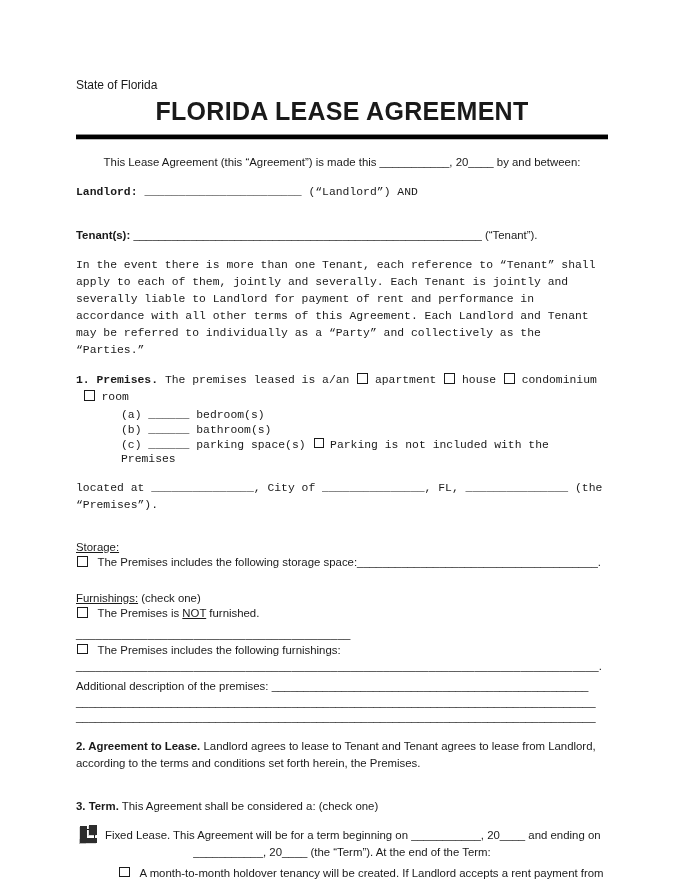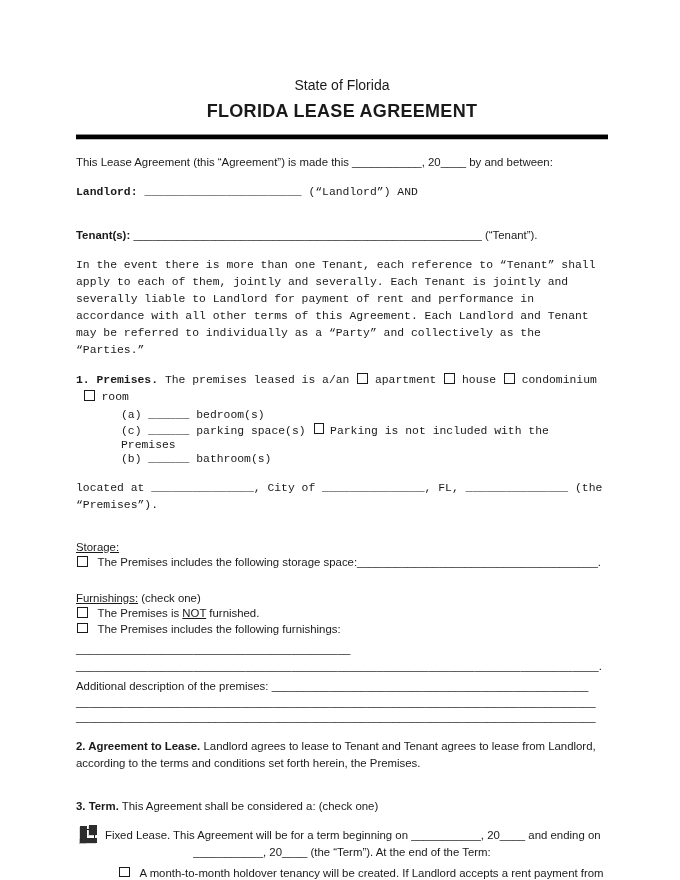--- a/index.html
+++ b/index.html
@@ -6,24 +6,24 @@
   body{
     width:680px;height:880px;position:relative;overflow:hidden;
     font-family:"Liberation Sans","DejaVu Sans",sans-serif;
     color:#1a1a1a;font-size:11.4px;line-height:17px;
     -webkit-font-smoothing:antialiased;
   }
   .page{padding:78px 72px 0 76px;}
   p{margin:0;}
   b{font-weight:700;}
   .u{text-decoration:underline;}
-  .state{font-size:14px;line-height:14px;text-align:center;}
-  .title{font-size:18px;font-weight:700;text-align:center;letter-spacing:.3px;margin:4px 0 8px;line-height:30px;}
+  .state{font-size:12px;line-height:14px;}
+  .title{font-size:25px;font-weight:700;text-align:center;letter-spacing:.3px;margin:4px 0 8px;line-height:30px;}
   .rule{height:4px;background:#000;border-top:1px solid #8a8a8a;border-bottom:1px solid #b9b9b9;}
-  .mt14{margin-top:14px;}
+  .mt14{margin-top:14px;text-align:center;}
   .mt13{margin-top:13px;font-family:Liberation Mono, monospace;}
   .mt12{margin-top:12px;}
   .mt11{margin-top:26px;}
   .mt8{margin-top:20px;}
   .mt4{margin-top:4px;}
   .mt2{margin-top:2px;}
   .line{display:block;}
   .indent20{padding-left:20px;}
   .cb{display:inline-block;width:8.5px;height:8.5px;border:1.2px solid #1a1a1a;background:#fff;position:relative;top:.5px;}
   .cb-lead{margin:0 10px 0 1px;}
@@ -76,48 +76,48 @@
       <b>1. Premises.</b>
       <span>The premises leased is a/an</span><span class="opt"><span class="cb opt-cb"></span><span>apartment</span></span><span class="opt"><span class="cb opt-cb"></span><span>house</span></span><span class="opt"><span class="cb opt-cb"></span><span>condominium</span></span><span class="opt"><span class="cb opt-cb"></span><span>room</span></span>
     </span>
 
     <div class="abc mt2">
       <span>(a)</span>
       <span>______</span>
       <span>bedroom(s)</span>
     </div>
     <div class="abc">
+      <span>(b)</span>
+      <span>______</span>
+      <span>bathroom(s)</span>
+    </div>
+    <div class="abc">
       <span>(c)</span>
       <span>______</span>
       <span>parking space(s)</span><span class="cb inline-cb"></span><span>Parking is not included with the Premises</span>
-    </div>
-    <div class="abc">
-      <span>(b)</span>
-      <span>______</span>
-      <span>bathroom(s)</span>
     </div>
   </div>
 
   <p class="mt13">
     <span>located at _______________, City of _______________, FL, _______________ (the “Premises”).</span>
   </p>
 
   <div class="mt11 tight">
     <span class="line u">Storage:</span>
     <span class="line"><span class="cb cb-lead"></span><span>The Premises includes the following storage space:</span><span>______________________________________.</span></span>
   </div>
 
   <div class="mt8 tight">
     <span class="line">
       <span class="u">Furnishings:</span>
       <span>(check one)</span>
     </span>
     <span class="line"><span class="cb cb-lead"></span><span>The Premises is</span> <span class="u">NOT</span> <span>furnished.</span></span>
+    <span class="line blankline mt4">__________________________________________</span>
     <span class="line"><span class="cb cb-lead"></span><span>The Premises includes the following furnishings:</span></span>
-    <span class="line blankline mt4">__________________________________________</span>
     <span class="line blankline">________________________________________________________________________________.</span>
   </div>
 
   <div class="mt4 tight">
     <span class="line">
       <span>Additional description of the premises:</span>
       <span>__________________________________________________</span>
     </span>
     <span class="line">__________________________________________________________________________________</span>
     <span class="line">__________________________________________________________________________________</span>

